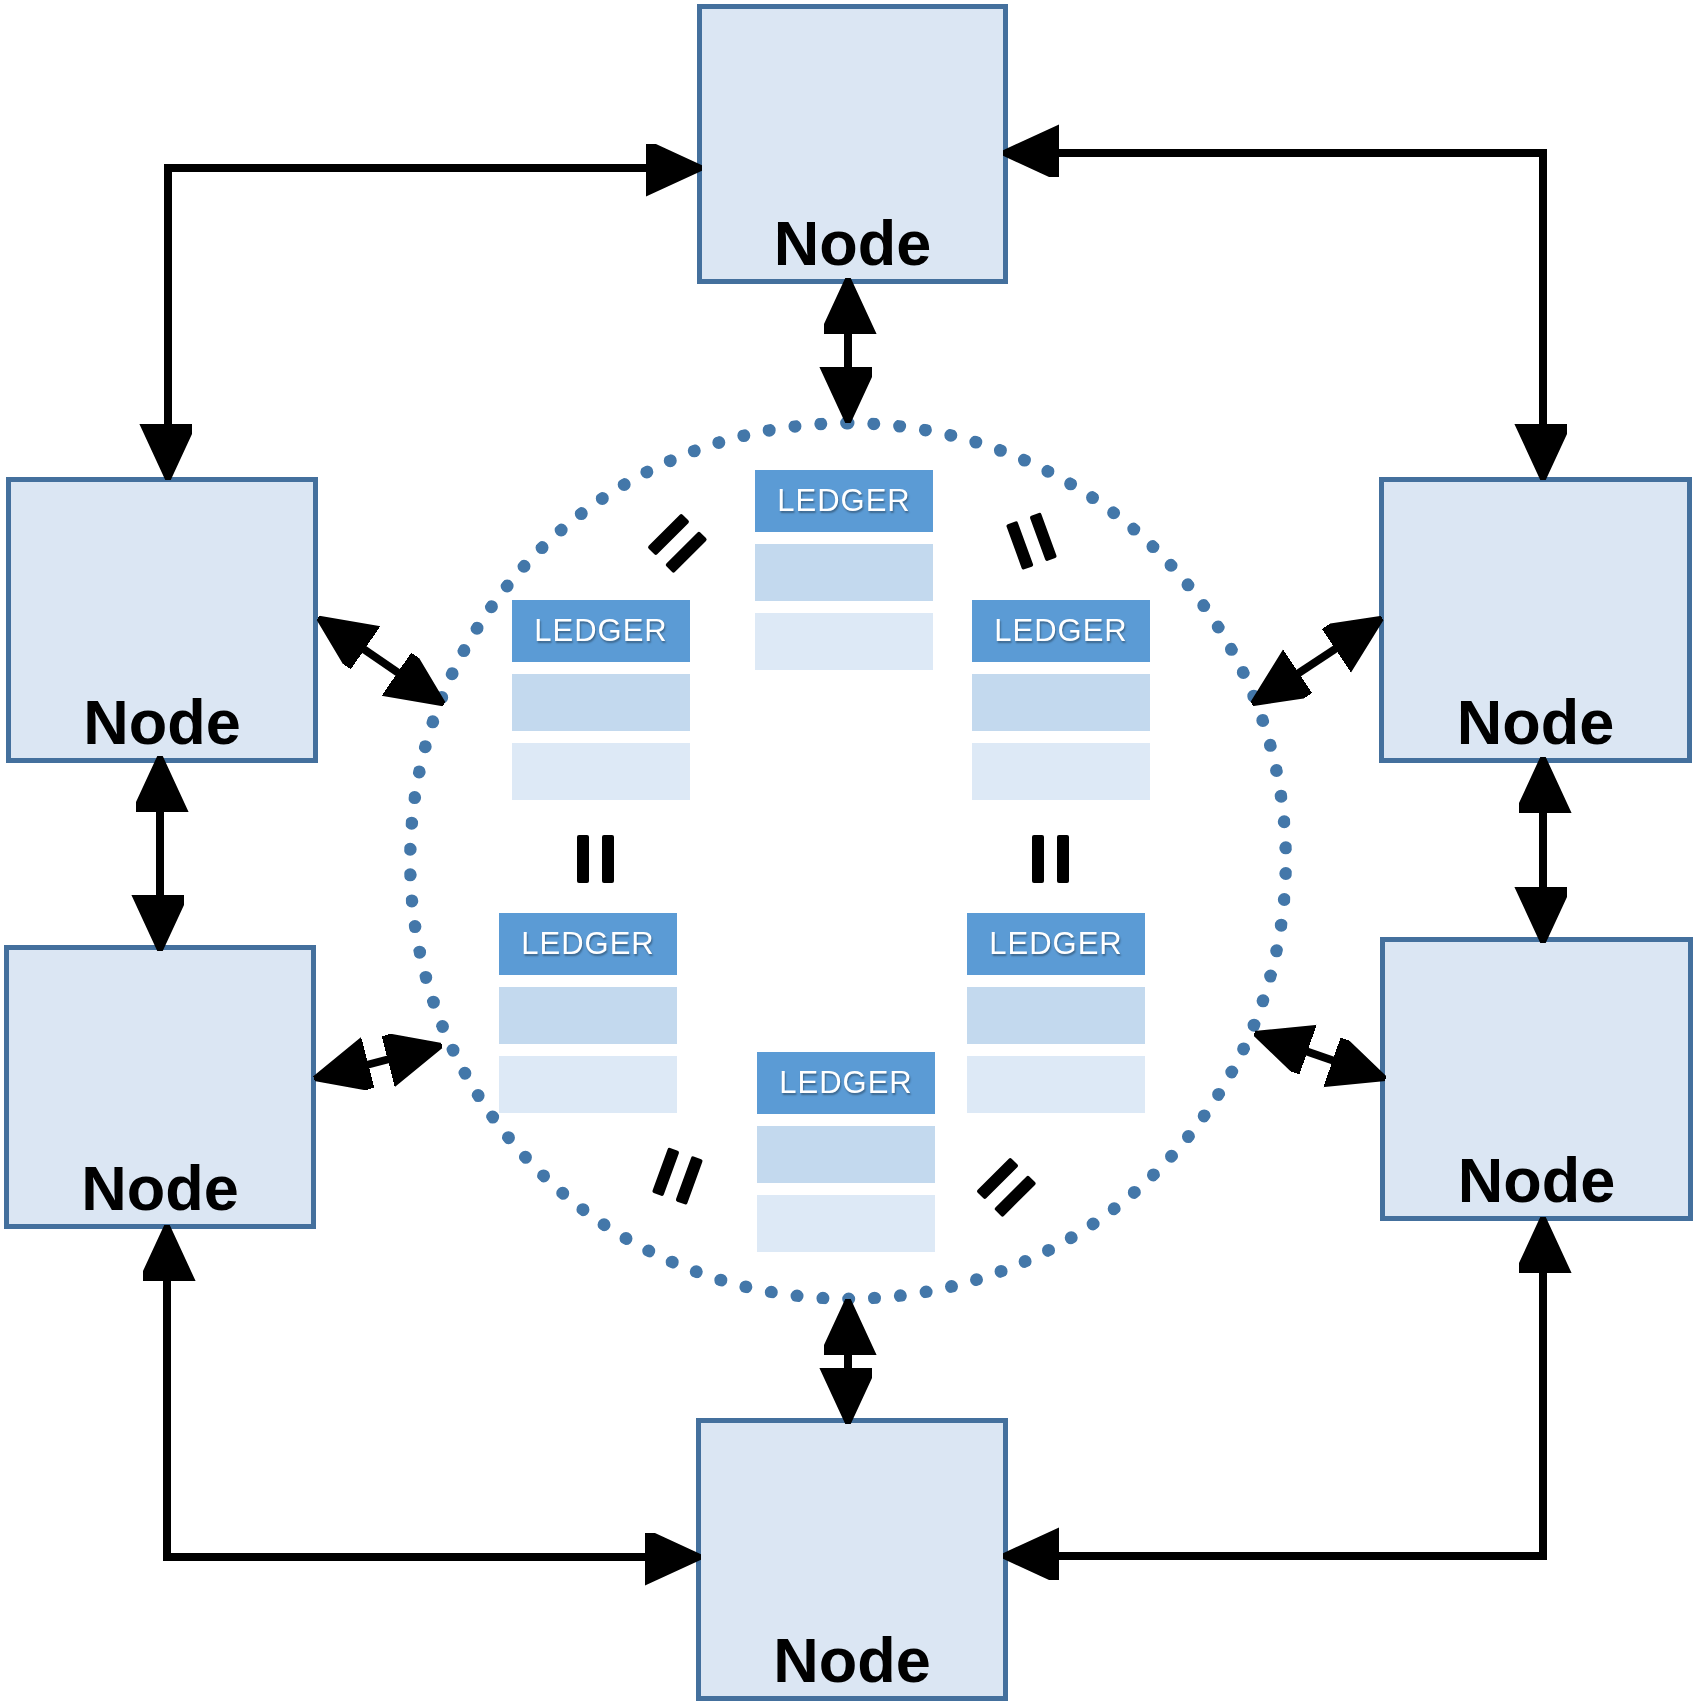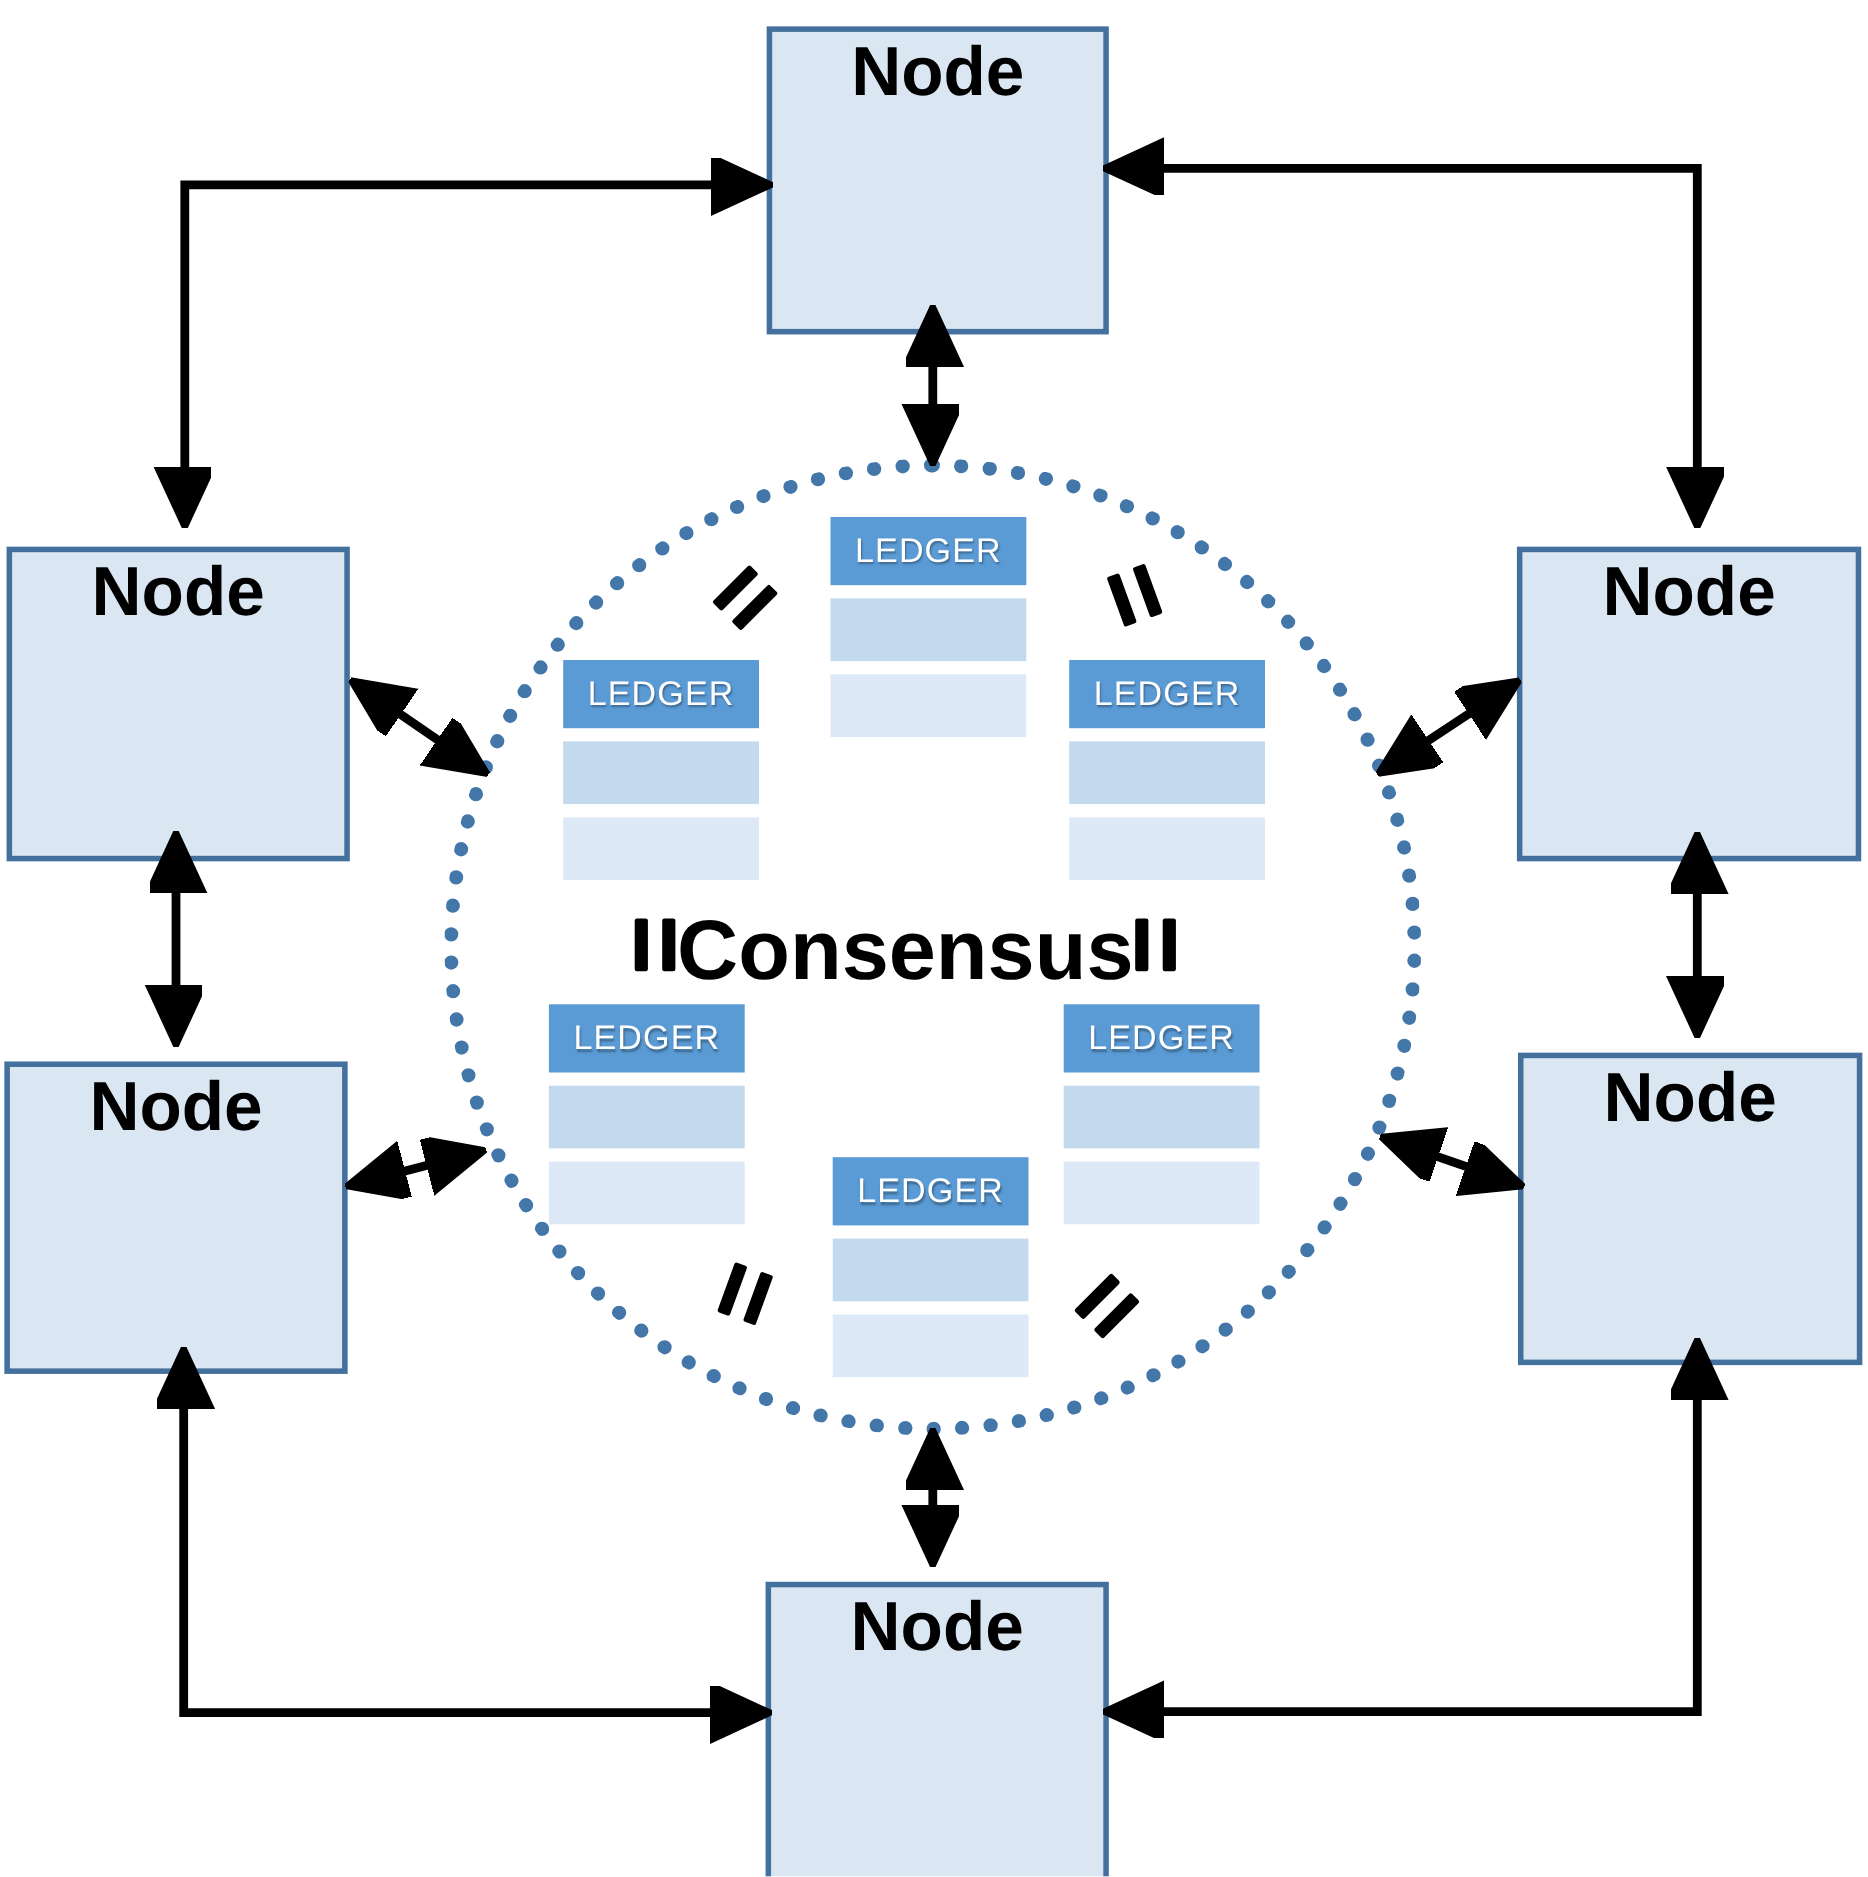--- a/index.html
+++ b/index.html
@@ -16,21 +16,21 @@
   html,body{margin:0;padding:0;background:#ffffff;}
   #stage{
     position:relative;width:1698px;height:1706px;background:#ffffff;overflow:hidden;
     font-family:"Liberation Sans","DejaVu Sans",sans-serif;
   }
   .node{
     position:absolute;
     background:var(--node-fill);
     border:5px solid var(--node-border);
     box-sizing:border-box;
-    display:flex;align-items:flex-start;justify-content:center;margin-top:20px;
+    display:flex;align-items:flex-end;justify-content:center;
   }
   .node .node-label{
     font-size:63px;font-weight:bold;color:var(--label-text);
     letter-spacing:0px;
   }
   #consensus-circle{
     position:absolute;left:404px;top:417px;width:888px;height:888px;
     box-sizing:border-box;border:13px dotted var(--circle-dots);border-radius:50%;
   }
   .ledger{position:absolute;width:178px;}
@@ -105,21 +105,20 @@
     <div class="ledger-header">LEDGER</div>
     <div class="ledger-row-1"></div>
     <div class="ledger-row-2"></div>
   </div>
   <div class="ledger" style="left:757px;top:1052px;">
     <div class="ledger-header">LEDGER</div>
     <div class="ledger-row-1"></div>
     <div class="ledger-row-2"></div>
   </div>
 
-  <div id="consensus-label">Consensus</div>
 
   <div class="eq" style="left:647px;top:513px;transform:rotate(-45deg);">
     <div class="eq-bar"></div>
     <div class="eq-bar"></div>
   </div>
   <div class="eq" style="left:1002px;top:511px;transform:rotate(70deg);">
     <div class="eq-bar"></div>
     <div class="eq-bar"></div>
   </div>
   <div class="eq" style="left:566px;top:829px;transform:rotate(90deg);">

